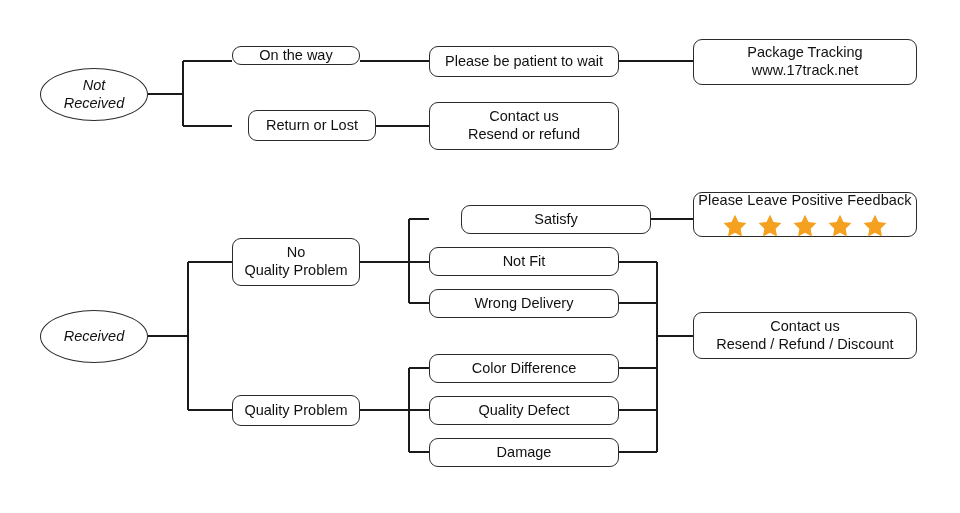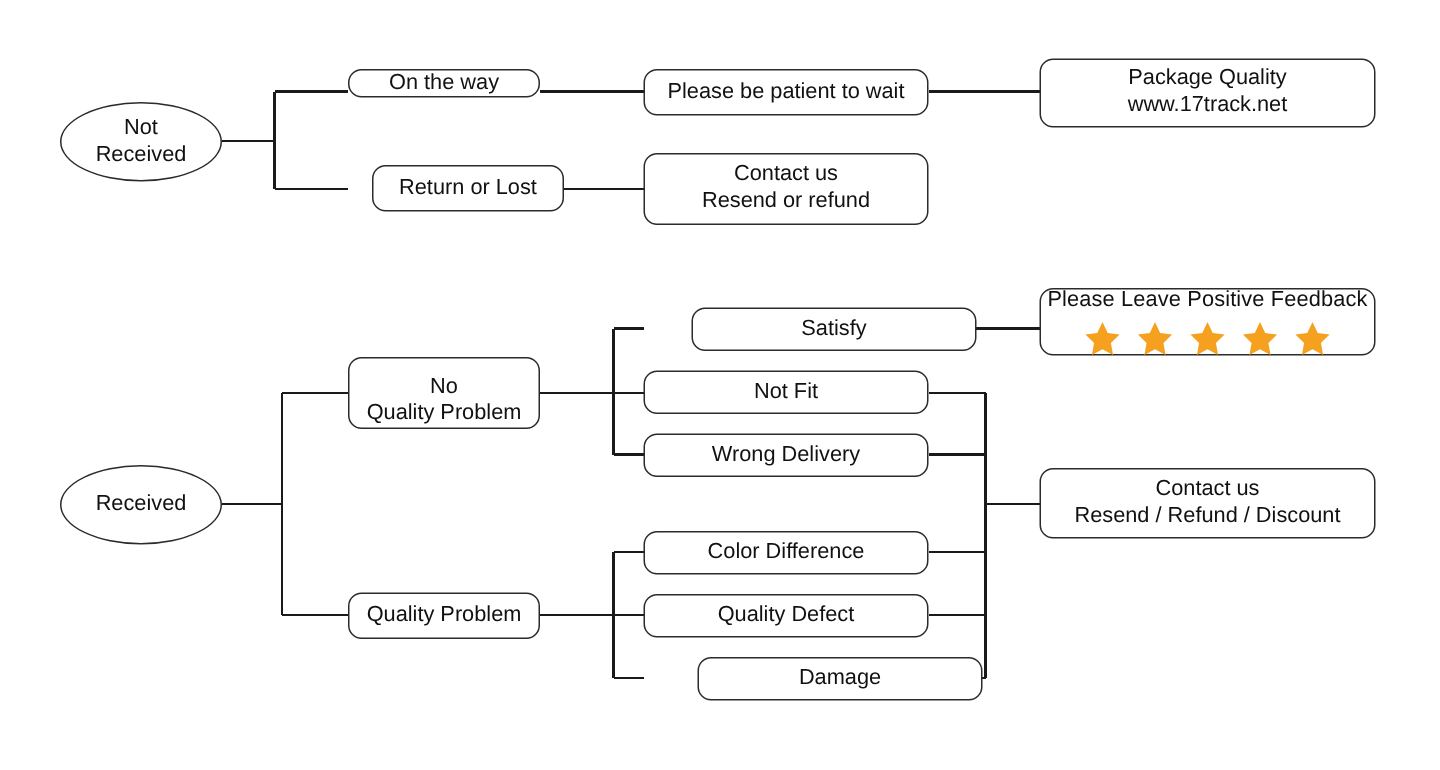--- a/index.html
+++ b/index.html
@@ -37,20 +37,21 @@
     text-align: center;
     line-height: 1.22;
     color: #111111;
     z-index: 2;
   }
   .rounded {
     border-radius: 9px;
   }
   .ellipse {
     border-radius: 50%;
+    font-style: italic;
   }
   .n-label {
     display: block;
     white-space: pre-line;
   }
   .stars-node {
     flex-direction: column;
     justify-content: center;
     padding-top: 2px;
   }
@@ -142,29 +143,29 @@
   <div class="node rounded" style="left:429px; top:46px; width:190px; height:31px; font-size:14.5px;">
     <span class="n-label">Please be patient to wait</span>
   </div>
 
   <div class="node rounded" style="left:429px; top:102px; width:190px; height:48px; font-size:14.5px;">
     <span class="n-label">Contact us
 Resend or refund</span>
   </div>
 
   <div class="node rounded" style="left:693px; top:39px; width:224px; height:46px; font-size:14.5px;">
-    <span class="n-label">Package Quality
+    <span class="n-label">Package Tracking
 www.17track.net</span>
   </div>
 
   <div class="node ellipse" style="left:40px; top:310px; width:108px; height:53px; font-size:14.5px;">
     <span class="n-label">Received</span>
   </div>
 
-  <div class="node rounded" style="left:232px; top:238px; width:128px; height:48px; font-size:14.5px;align-items:flex-end;">
+  <div class="node rounded" style="left:232px; top:238px; width:128px; height:48px; font-size:14.5px;">
     <span class="n-label">No
 Quality Problem</span>
   </div>
 
   <div class="node rounded" style="left:232px; top:395px; width:128px; height:31px; font-size:14.5px;">
     <span class="n-label">Quality Problem</span>
   </div>
 
   <div class="node rounded" style="left:429px; top:205px; width:190px; height:29px; font-size:14.5px;margin-left:32px;">
     <span class="n-label">Satisfy</span>
@@ -179,21 +180,21 @@
   </div>
 
   <div class="node rounded" style="left:429px; top:289px; width:190px; height:29px; font-size:14.5px;">
     <span class="n-label">Wrong Delivery</span>
   </div>
 
   <div class="node rounded" style="left:429px; top:396px; width:190px; height:29px; font-size:14.5px;">
     <span class="n-label">Quality Defect</span>
   </div>
 
-  <div class="node rounded" style="left:429px; top:438px; width:190px; height:29px; font-size:14.5px;margin-left:36px;">
+  <div class="node rounded" style="left:429px; top:438px; width:190px; height:29px; font-size:14.5px;">
     <span class="n-label">Damage</span>
   </div>
 
   <div class="node rounded stars-node" style="left:693px; top:192px; width:224px; height:45px;">
     <span class="n-label fb-title">Please Leave Positive Feedback</span>
     <span class="stars-row">
       <svg class="star" viewBox="0 0 24 24">
           <path fill="#f5a01e" d="M12 1.6l3.2 6.7 7.3 1-5.3 5.2 1.3 7.3-6.5-3.5-6.5 3.5 1.3-7.3L1.5 9.3l7.3-1z"></path>
         </svg>
       <svg class="star" viewBox="0 0 24 24">

